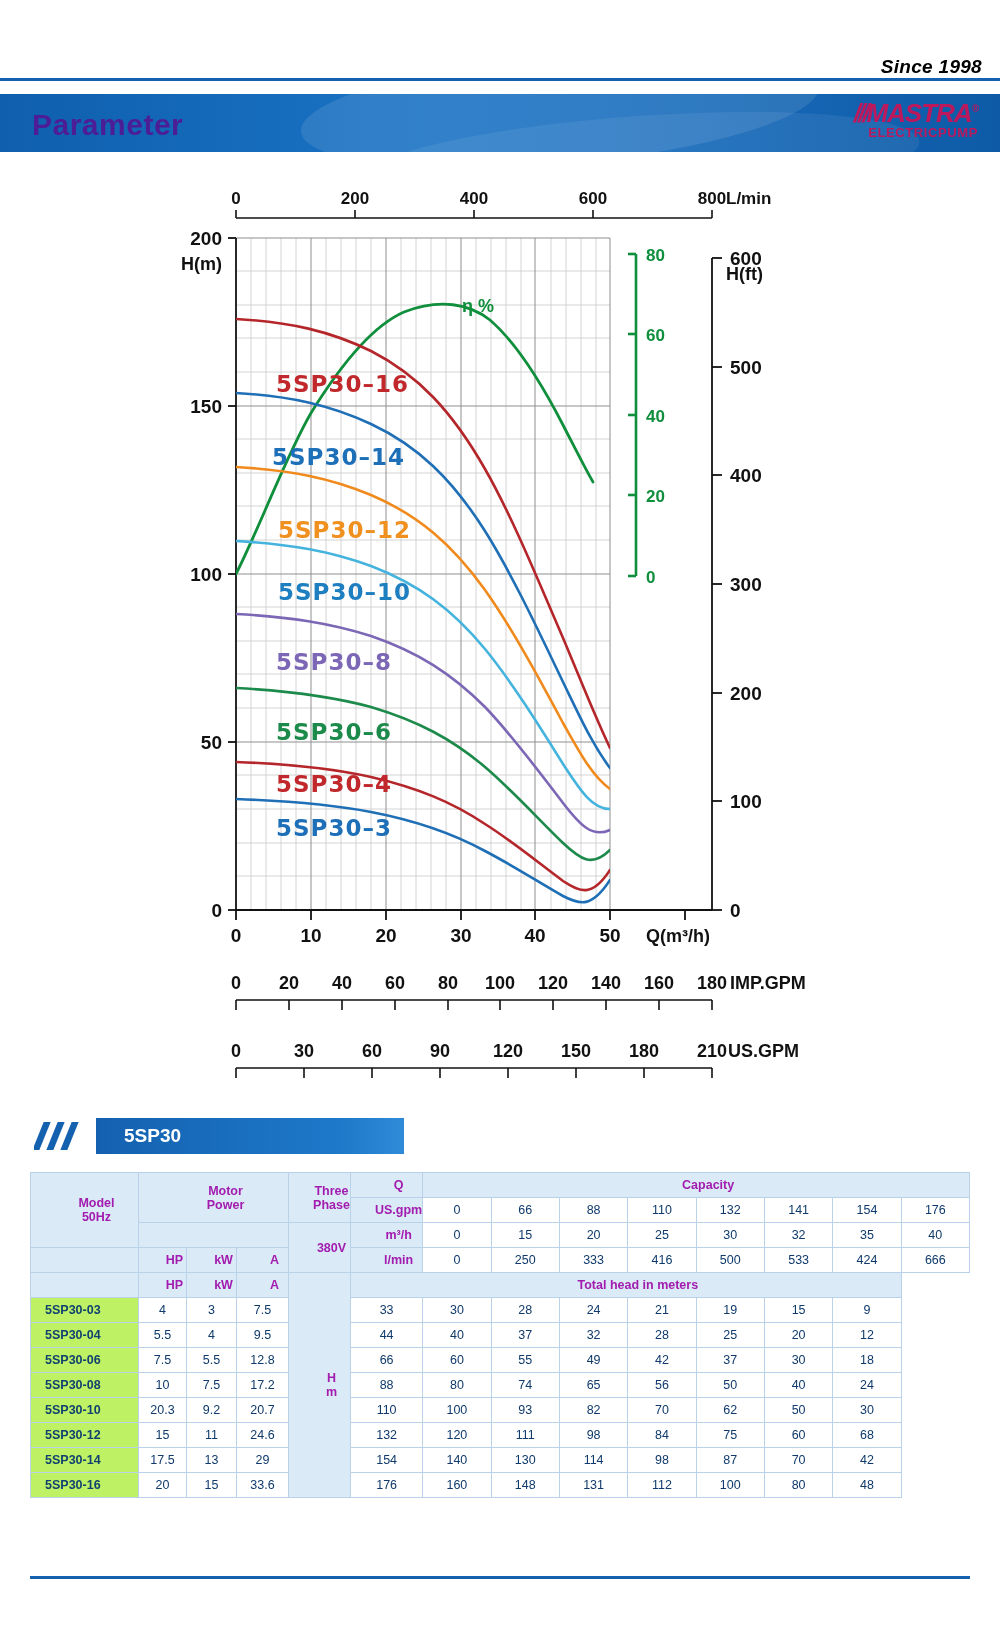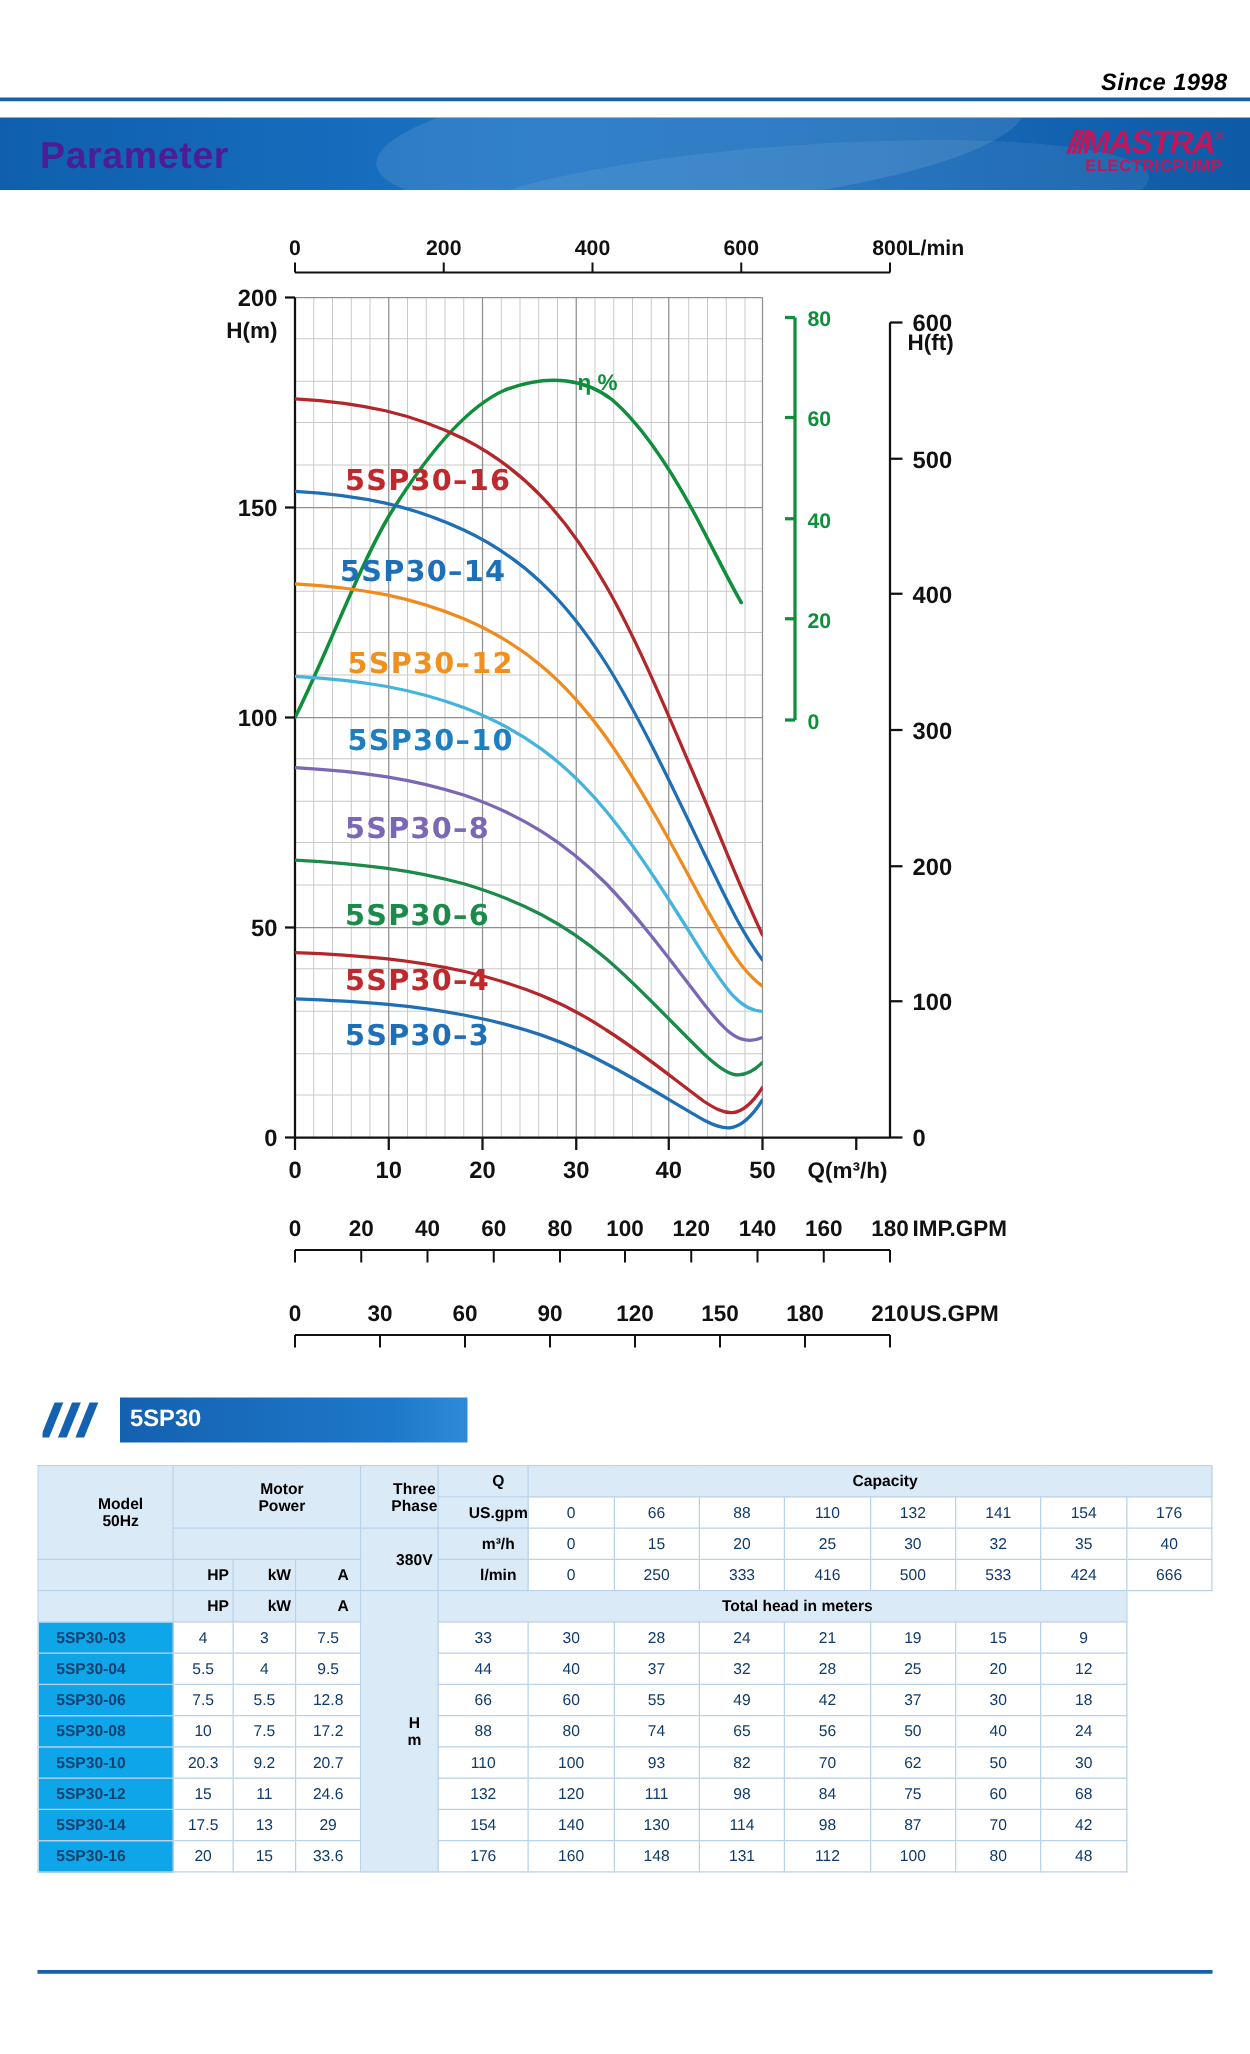--- a/index.html
+++ b/index.html
@@ -55,38 +55,38 @@
   .sec-title-wrap { position:absolute; left:34px; top:1118px; width:340px; height:36px; }
   .sec-hatch { position:absolute; left:0; top:4px; width:60px; height:28px; overflow:hidden; }
   .sec-hatch i {
     position:absolute; top:-4px; width:7px; height:36px; background:#1461b0;
     transform:skewX(-22deg);
   }
   .sec-hatch i:nth-child(1){ left:4px; }
   .sec-hatch i:nth-child(2){ left:18px; }
   .sec-hatch i:nth-child(3){ left:32px; }
   .sec-bar {
-    position:absolute; left:62px; top:0; width:278px; height:36px;
+    position:absolute; left:62px; top:0; width:308px; height:36px;
     background:linear-gradient(90deg,#1461b0 0%,#1e78c9 78%,#2f8ad8 100%);
     color:#fff; font-size:19px; font-weight:bold;
-    display:flex; align-items:center; padding-left:8px;
+    display:flex; align-items:center; padding-left:28px;
   }
 
   table.spec {
     position:absolute; left:30px; top:1172px; width:940px;
     border-collapse:collapse; font-size:12.5px; color:#0f3a6b;
   }
   table.spec td, table.spec th {
     border:1px solid #b9d2ea; text-align:center; padding:0;
     height:25px; font-weight:normal;
   }
   table.spec .hd {
-    background:#dbeaf7; font-weight:bold; color:#000000;padding-left:24px;
-  }
-  table.spec .model-cell { background:#0ea5e9; font-weight:bold; text-align:left; padding-left:14px; color:#11416f; }
+    background:#dbeaf7; font-weight:bold; color:#a21caf;padding-left:24px;
+  }
+  table.spec .model-cell { background:#bef264; font-weight:bold; text-align:left; padding-left:14px; color:#11416f; }
   table.spec .body-cell { background:#ffffff; }
   .bottom-rule { position:absolute; left:30px; top:1576px; width:940px; height:3px; background:#1461b0; }
 </style>
 </head>
 <body>
 
 <div class="top-rule"></div>
 <div class="since">Since 1998</div>
 <div class="header-band">
   <div class="swoosh1"></div>

